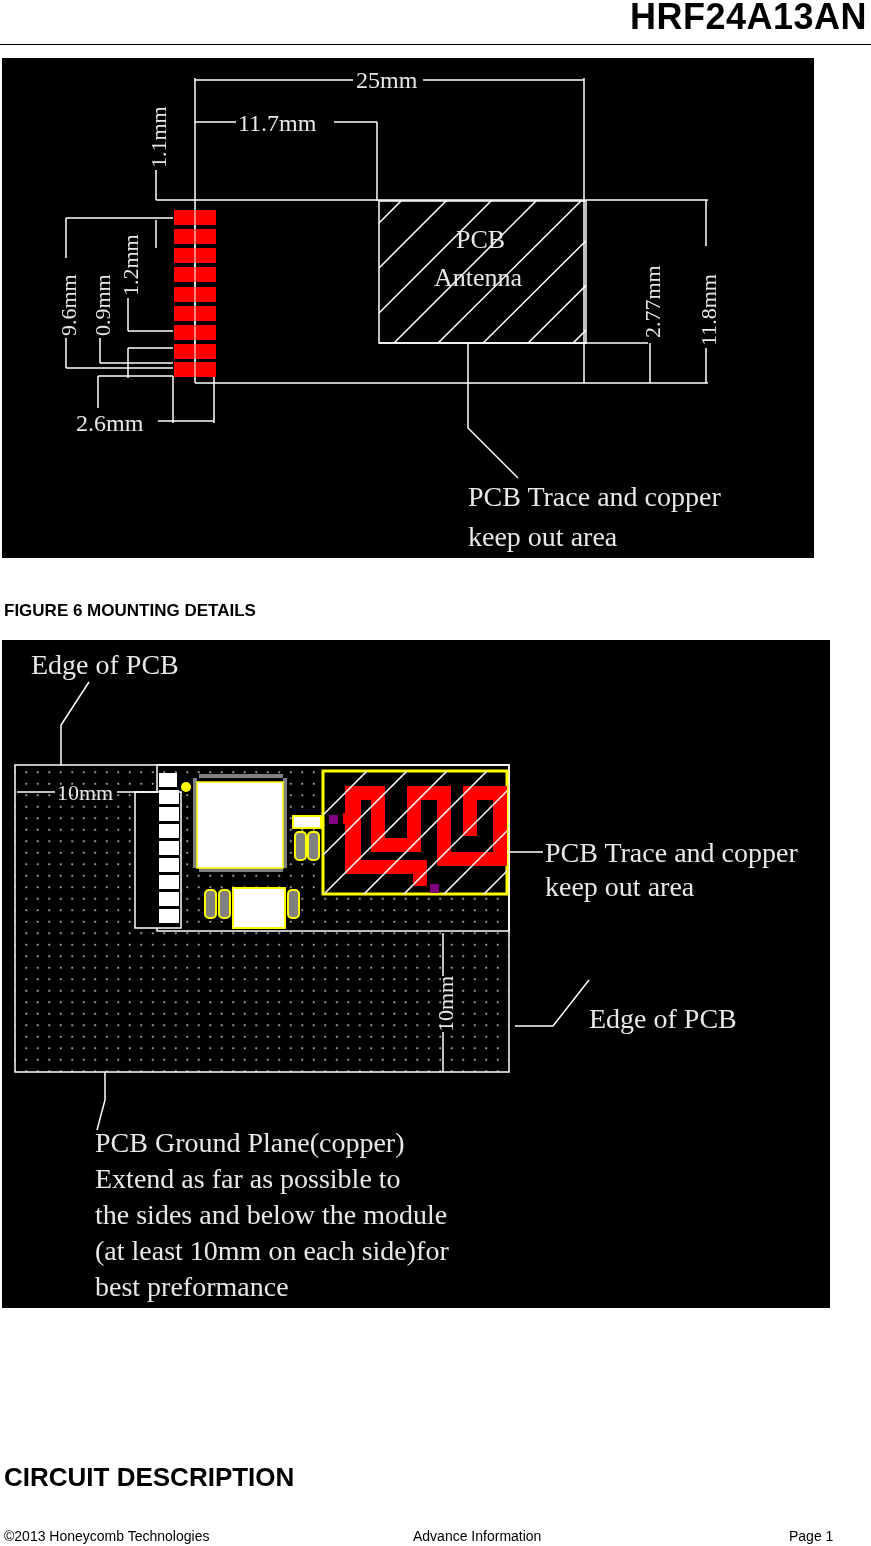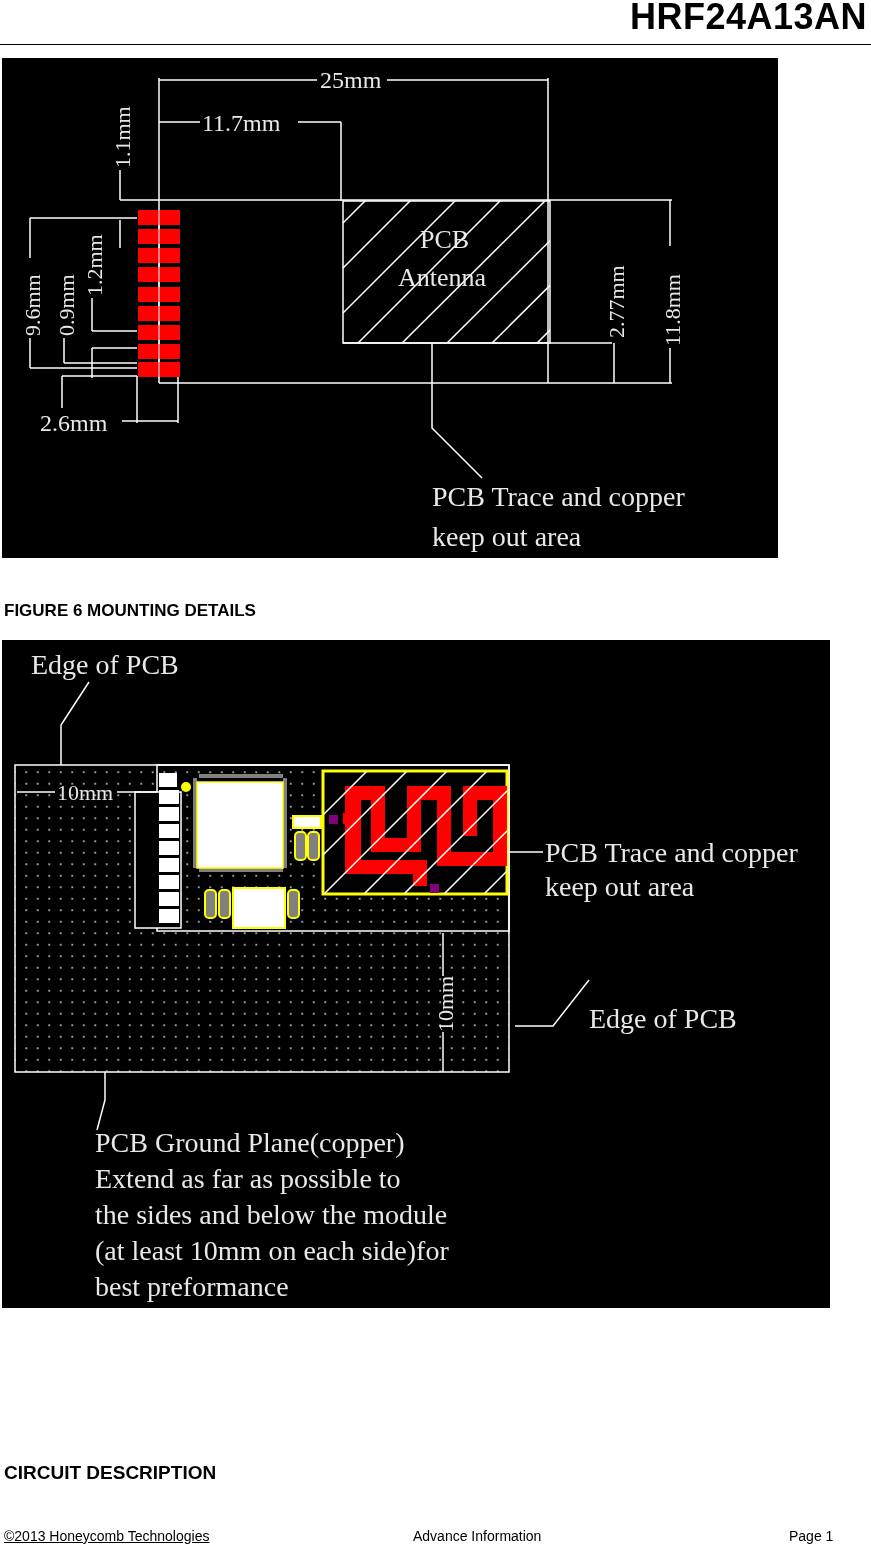--- a/index.html
+++ b/index.html
@@ -4,34 +4,34 @@
 <style>
   html, body { margin:0; padding:0; background:#ffffff; }
   body { width:871px; height:1546px; position:relative; overflow:hidden;
          font-family:"Liberation Sans", sans-serif; color:#000; }
   .doc-title { position:absolute; right:4px; top:-4px; font-size:36px; font-weight:bold;
                letter-spacing:0.5px; font-family:"Liberation Sans", sans-serif; }
   .header-rule { position:absolute; left:0; top:44px; width:871px; height:1px; background:#000; }
   .fig { position:absolute; background:#000; }
   .fig svg { display:block; }
   .caption { position:absolute; left:4px; top:601px; font-size:17px; font-weight:bold; }
-  .section-heading { position:absolute; left:4px; top:1462px; font-size:19px; font-weight:bold; }
+  .section-heading { position:absolute; left:4px; top:1462px; font-size:26px; font-weight:bold; }
   .footer { position:absolute; top:1528px; font-size:14px; }
-  .footer-left { left:4px;text-decoration:underline; }
+  .footer-left { left:4px; }
   .footer-center { left:413px; }
   .footer-right { left:789px; }
   .cad-text { font-family:"Liberation Serif", serif; fill:#e8e8e8; }
 </style>
 </head>
 <body>
 
 <div class="doc-title">HRF24A13AN</div>
 <div class="header-rule"></div>
 
-<div class="fig" style="left:2px; top:58px; width:776px; height:500px;">
+<div class="fig" style="left:2px; top:58px; width:776px; height:500px;padding-left:36px;">
   <svg width="776" height="500" viewBox="0 0 776 500">
     <defs>
       <clipPath id="antClip">
           <rect x="341" y="143" width="207" height="142"></rect>
         </clipPath>
     </defs>
     <g stroke="#fff" stroke-width="1.5" fill="none">
 
       <line x1="157" y1="20" x2="157" y2="325"></line>
       <line x1="546" y1="20" x2="546" y2="325"></line>

